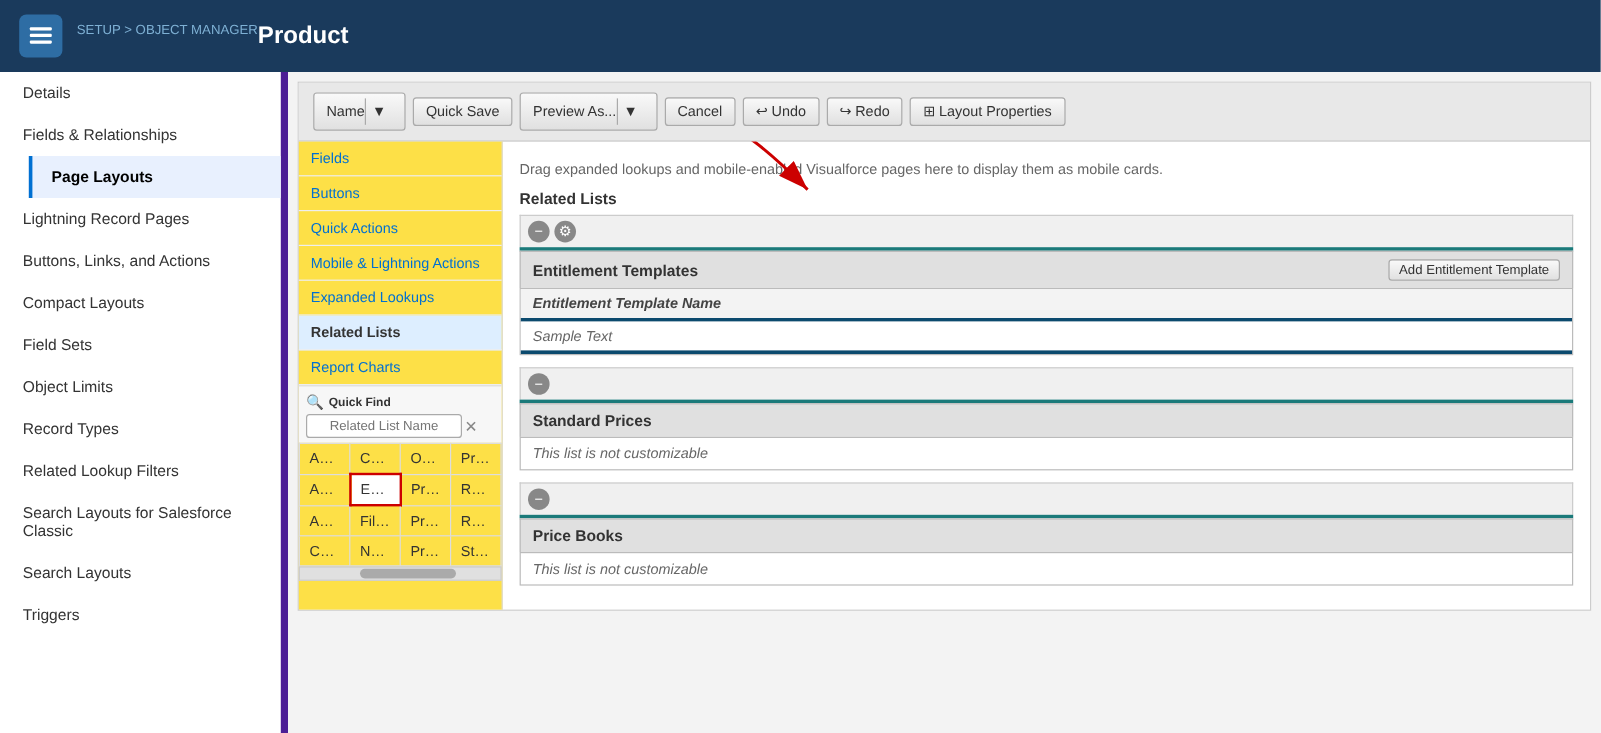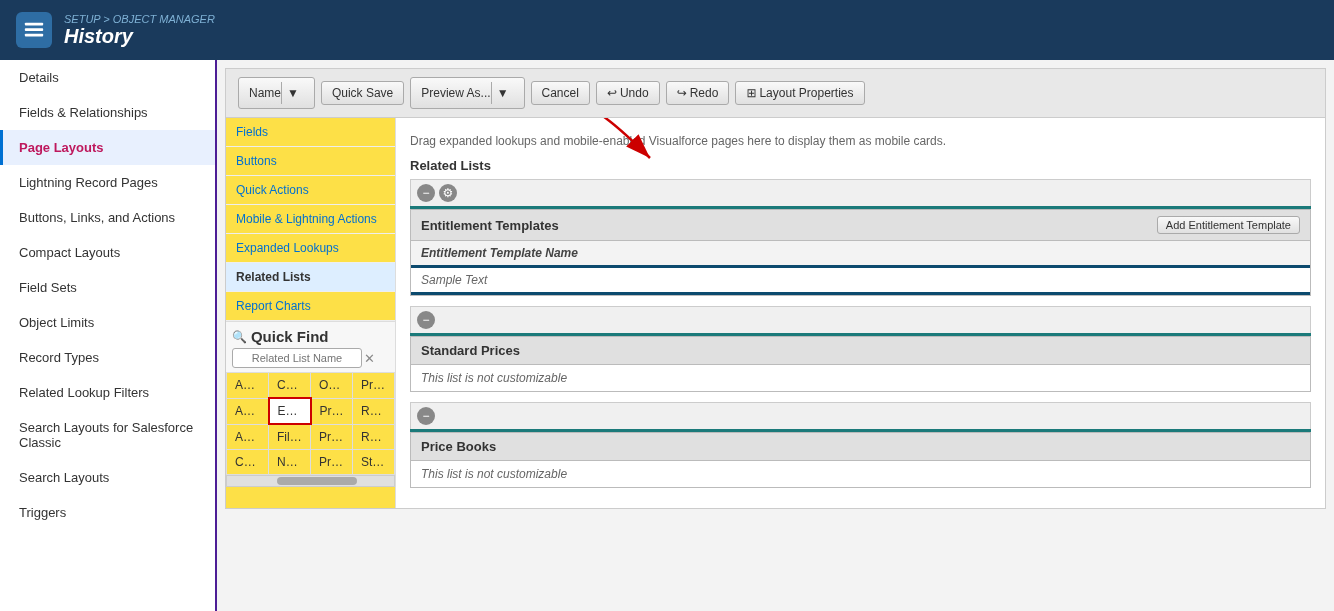--- a/index.html
+++ b/index.html
@@ -15,47 +15,48 @@
       gap: 12px;
       height: 60px;
     }
     .app-icon {
       width: 36px; height: 36px;
       background: #2e6da4;
       border-radius: 6px;
       display: flex; align-items: center; justify-content: center;
     }
     .app-icon svg { fill: white; }
-    .header-text { display: flex; flex-direction: column; font-style: italic; }
+    .header-text { display: flex; flex-direction: row; }
     .breadcrumb { font-size: 11px; color: #7eb0d4; }
     .page-title { font-size: 20px; font-weight: bold; color: white; }
 
     
     .layout { display: flex; height: calc(100vh - 60px); }
 
     
     .sidebar {
-      width: 217px;
+      width: 240px;
       background: white;
-      border-right: 2px solid #4c1d95;
+      border-right: 6px solid #4c1d95;
       overflow-y: auto;
       flex-shrink: 0;
     }
     .sidebar-item {
       padding: 10px 16px;
       cursor: pointer;
       border-left: 3px solid transparent;
       color: #0070d2;
       font-size: 13px;
     }
     .sidebar-item.active {
       background: #e8f0fe;
       border-left: 3px solid #0070d2;
-      color: #be185d;
+      color: #000000;
       font-weight: bold;
+      margin-left: 24px;
     }
     .sidebar-item.plain { color: #333; }
 
     
     .main-content {
       flex: 1;
       overflow-y: auto;
       background: #f3f3f3;
       padding: 0;
     }
@@ -225,21 +226,21 @@
 <div class="app-header">
   <div class="app-icon">
     <svg width="22" height="22" viewBox="0 0 24 24">
       <rect x="2" y="4" width="20" height="3" rx="1"></rect>
       <rect x="2" y="10" width="20" height="3" rx="1"></rect>
       <rect x="2" y="16" width="20" height="3" rx="1"></rect>
     </svg>
   </div>
   <div class="header-text">
     <div class="breadcrumb">SETUP &gt; OBJECT MANAGER</div>
-    <div class="page-title">History</div>
+    <div class="page-title">Product</div>
   </div>
 </div>
 
 <div class="layout">
 
   <div class="sidebar">
     <div class="sidebar-item plain">Details</div>
     <div class="sidebar-item plain">Fields &amp; Relationships</div>
     <div class="sidebar-item active">Page Layouts</div>
     <div class="sidebar-item plain">Lightning Record Pages</div>
@@ -289,21 +290,21 @@
           <div class="editor-sidebar-item">Buttons</div>
           <div class="editor-sidebar-item">Quick Actions</div>
           <div class="editor-sidebar-item">Mobile &amp; Lightning Actions</div>
           <div class="editor-sidebar-item">Expanded Lookups</div>
           <div class="editor-sidebar-item active">Related Lists</div>
           <div class="editor-sidebar-item">Report Charts</div>
 
           <div style="padding:6px 6px 4px 6px; border-top:1px solid #ddd; background:#f7f7f7;">
             <div style="display:flex;align-items:center;gap:4px;">
               <span style="font-size:12px;">🔍</span>
-              <span style="font-size:15px;font-weight:bold;">Quick Find</span>
+              <span style="font-size:10px;font-weight:bold;">Quick Find</span>
             </div>
             <div style="display:flex;align-items:center;gap:2px;margin-top:3px;">
               <input class="quickfind-input" style="width: 130px; font-size: 11px;" placeholder="Related List Name">
               <span style="cursor:pointer;font-size:13px;color:#888;">✕</span>
             </div>
           </div>
 
           <div class="related-list-grid">
             <table class="grid-table">
               <tbody>

